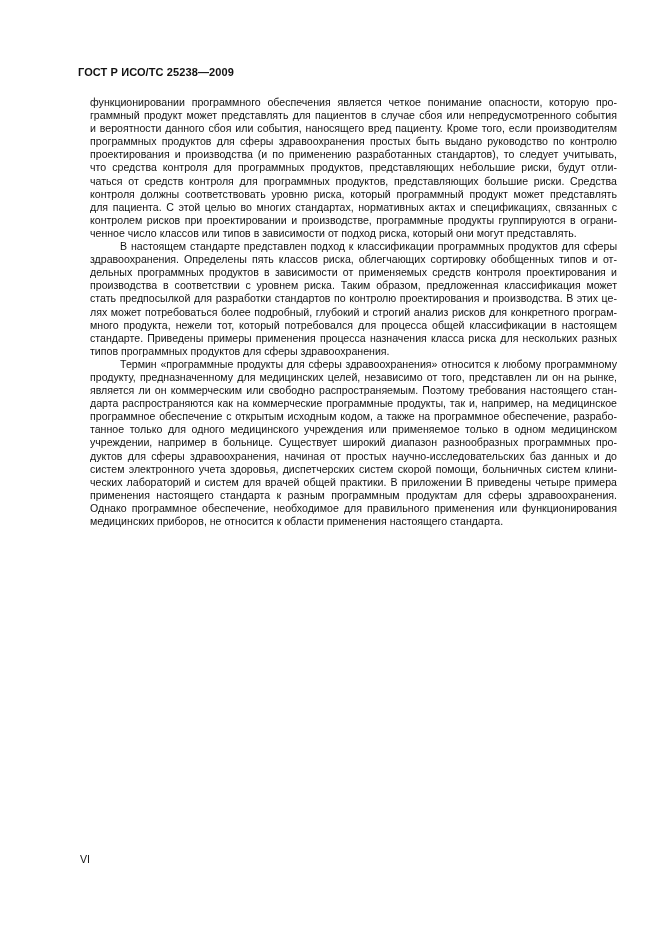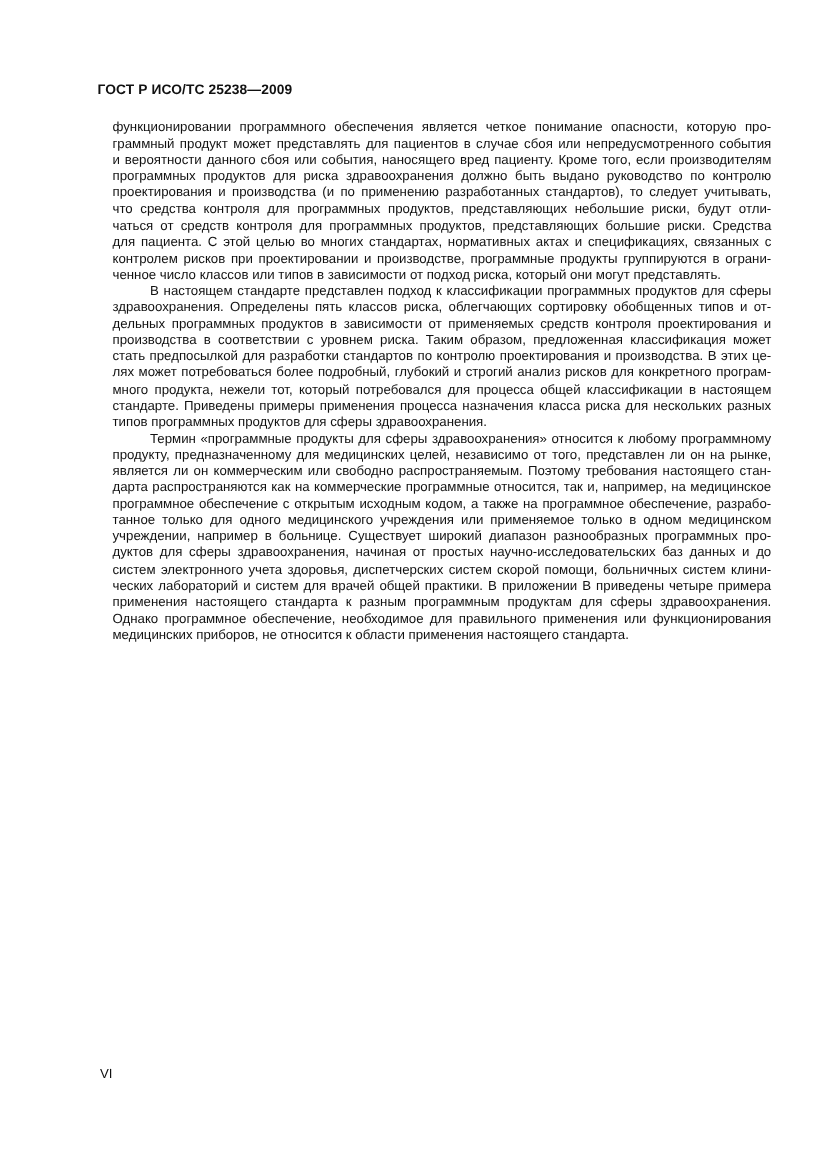--- a/index.html
+++ b/index.html
@@ -60,44 +60,45 @@
 </head>
 <body>
 
 <div class="page-header">ГОСТ Р ИСО/ТС 25238—2009</div>
 
 <div class="body-text">
   <div class="para">
     <span class="line">функционировании программного обеспечения является четкое понимание опасности, которую про-</span>
     <span class="line">граммный продукт может представлять для пациентов в случае сбоя или непредусмотренного события</span>
     <span class="line">и вероятности данного сбоя или события, наносящего вред пациенту. Кроме того, если производителям</span>
-    <span class="line">программных продуктов для риска здравоохранения должно быть выдано руководство по контролю</span>
+    <span class="line">программных продуктов для сферы здравоохранения простых быть выдано руководство по контролю</span>
     <span class="line">проектирования и производства (и по применению разработанных стандартов), то следует учитывать,</span>
     <span class="line">что средства контроля для программных продуктов, представляющих небольшие риски, будут отли-</span>
     <span class="line">чаться от средств контроля для программных продуктов, представляющих большие риски. Средства</span>
+    <span class="line">контроля должны соответствовать уровню риска, который программный продукт может представлять</span>
     <span class="line">для пациента. С этой целью во многих стандартах, нормативных актах и спецификациях, связанных с</span>
     <span class="line">контролем рисков при проектировании и производстве, программные продукты группируются в ограни-</span>
     <span class="line last">ченное число классов или типов в зависимости от подход риска, который они могут представлять.</span>
   </div>
   <div class="para">
     <span class="line indent">В настоящем стандарте представлен подход к классификации программных продуктов для сферы</span>
     <span class="line">здравоохранения. Определены пять классов риска, облегчающих сортировку обобщенных типов и от-</span>
     <span class="line">дельных программных продуктов в зависимости от применяемых средств контроля проектирования и</span>
     <span class="line">производства в соответствии с уровнем риска. Таким образом, предложенная классификация может</span>
     <span class="line">стать предпосылкой для разработки стандартов по контролю проектирования и производства. В этих це-</span>
     <span class="line">лях может потребоваться более подробный, глубокий и строгий анализ рисков для конкретного програм-</span>
     <span class="line">много продукта, нежели тот, который потребовался для процесса общей классификации в настоящем</span>
     <span class="line">стандарте. Приведены примеры применения процесса назначения класса риска для нескольких разных</span>
     <span class="line last">типов программных продуктов для сферы здравоохранения.</span>
   </div>
   <div class="para">
     <span class="line indent">Термин «программные продукты для сферы здравоохранения» относится к любому программному</span>
     <span class="line">продукту, предназначенному для медицинских целей, независимо от того, представлен ли он на рынке,</span>
     <span class="line">является ли он коммерческим или свободно распространяемым. Поэтому требования настоящего стан-</span>
-    <span class="line">дарта распространяются как на коммерческие программные относится, так и, например, на медицинское</span>
+    <span class="line">дарта распространяются как на коммерческие программные продукты, так и, например, на медицинское</span>
     <span class="line">программное обеспечение с открытым исходным кодом, а также на программное обеспечение, разрабо-</span>
     <span class="line">танное только для одного медицинского учреждения или применяемое только в одном медицинском</span>
     <span class="line">учреждении, например в больнице. Существует широкий диапазон разнообразных программных про-</span>
     <span class="line">дуктов для сферы здравоохранения, начиная от простых научно-исследовательских баз данных и до</span>
     <span class="line">систем электронного учета здоровья, диспетчерских систем скорой помощи, больничных систем клини-</span>
     <span class="line">ческих лабораторий и систем для врачей общей практики. В приложении В приведены четыре примера</span>
     <span class="line">применения настоящего стандарта к разным программным продуктам для сферы здравоохранения.</span>
     <span class="line">Однако программное обеспечение, необходимое для правильного применения или функционирования</span>
     <span class="line last">медицинских приборов, не относится к области применения настоящего стандарта.</span>
   </div>

